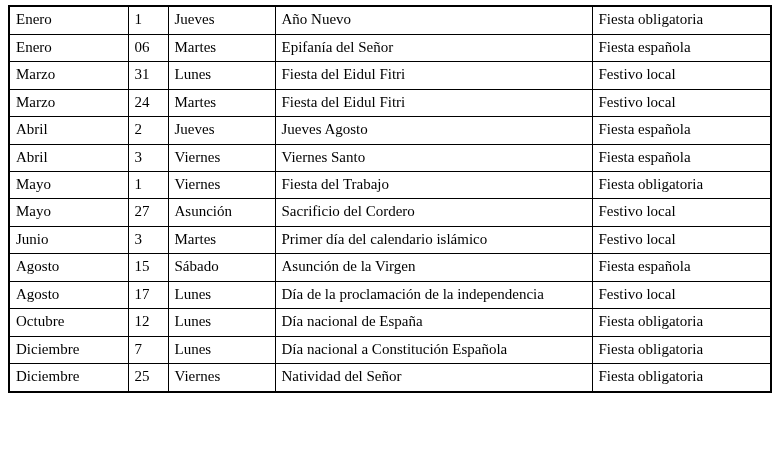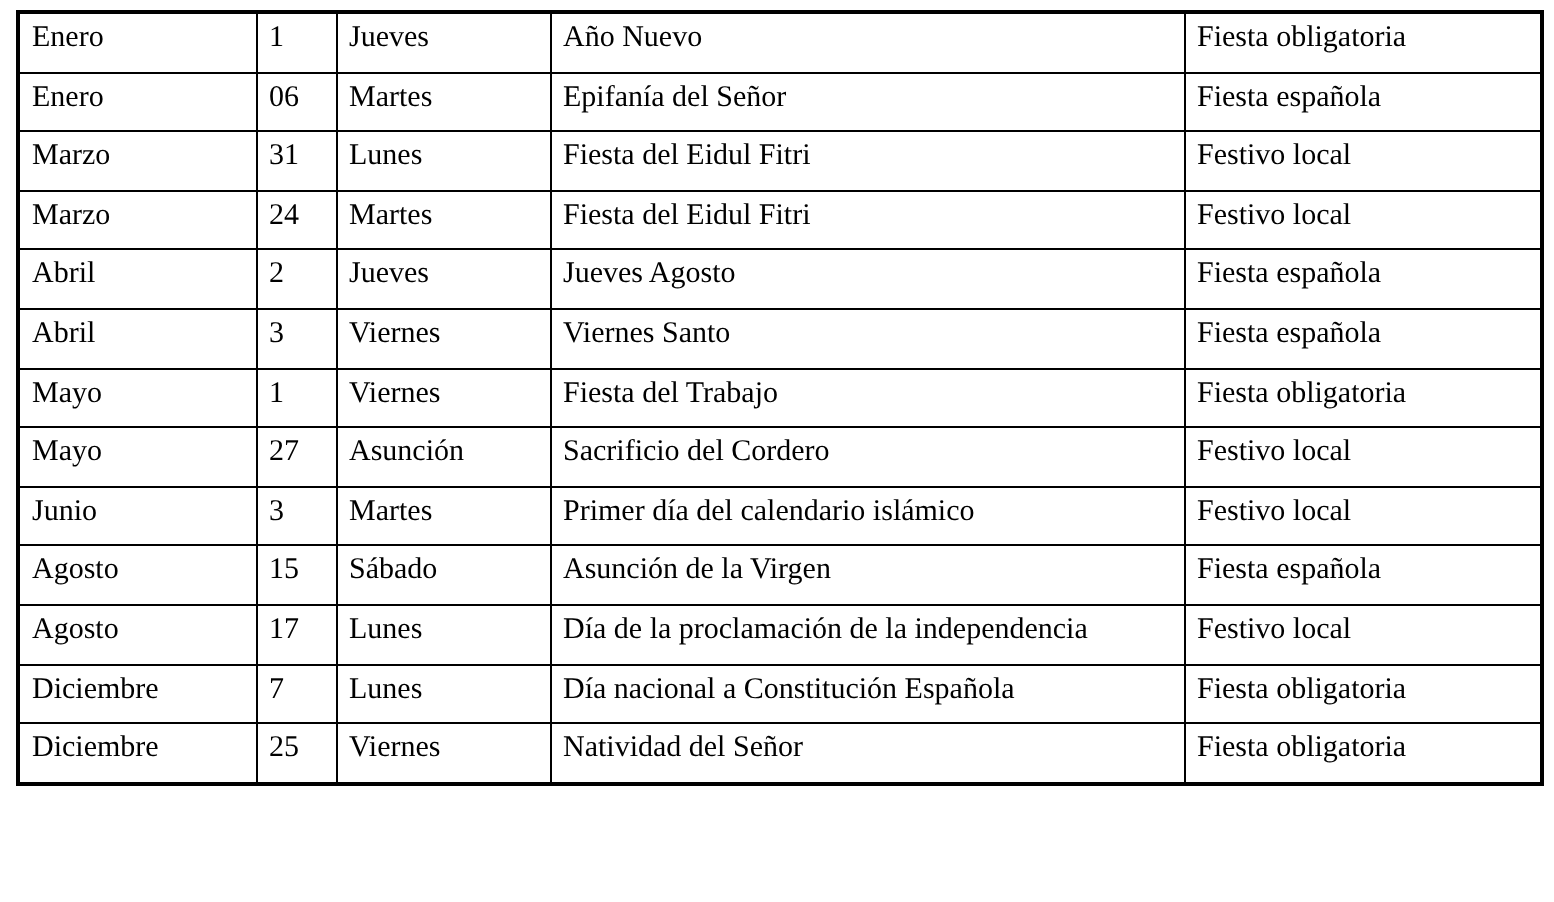--- a/index.html
+++ b/index.html
@@ -126,20 +126,27 @@
         <td>Fiesta española</td>
       </tr>
       <tr>
         <td>Agosto</td>
         <td>17</td>
         <td>Lunes</td>
         <td>Día de la proclamación de la independencia</td>
         <td>Festivo local</td>
       </tr>
       <tr>
+        <td>Octubre</td>
+        <td>12</td>
+        <td>Lunes</td>
+        <td>Día nacional de España</td>
+        <td>Fiesta obligatoria</td>
+      </tr>
+      <tr>
         <td>Diciembre</td>
         <td>7</td>
         <td>Lunes</td>
         <td>Día nacional a Constitución Española</td>
         <td>Fiesta obligatoria</td>
       </tr>
       <tr>
         <td>Diciembre</td>
         <td>25</td>
         <td>Viernes</td>

